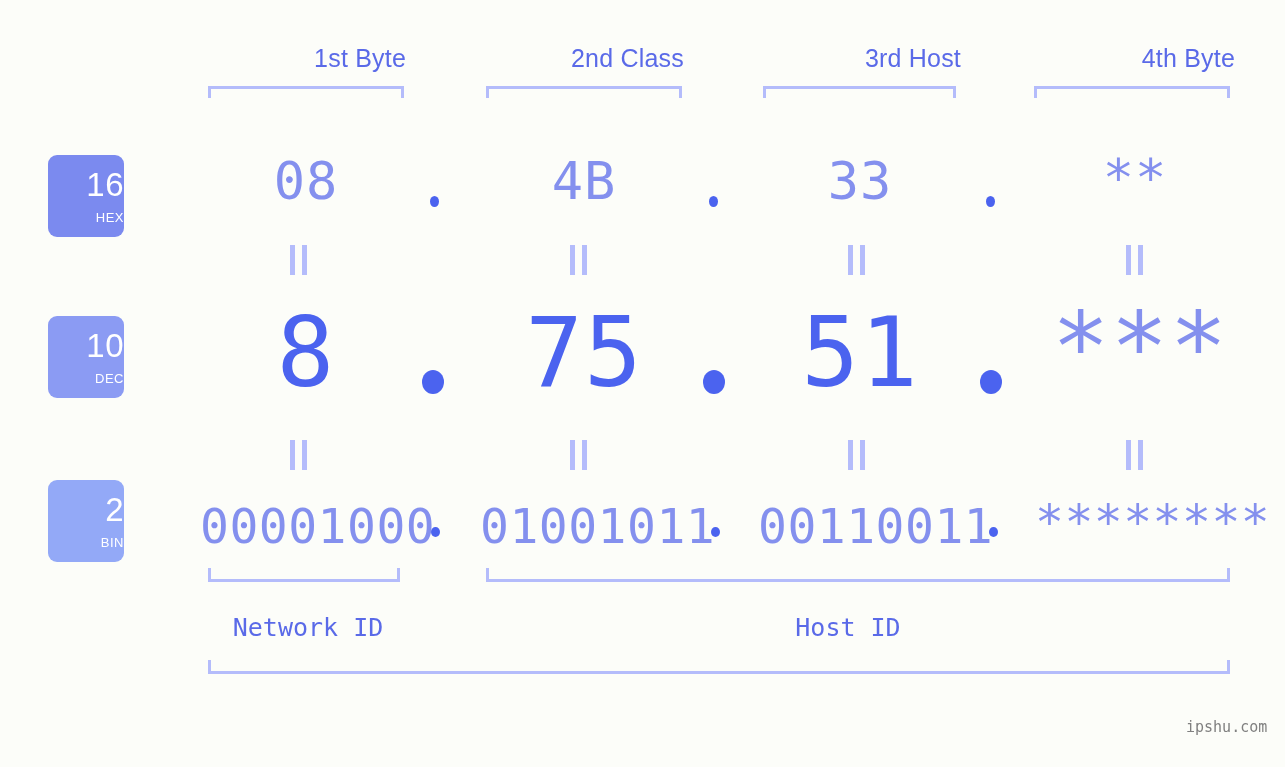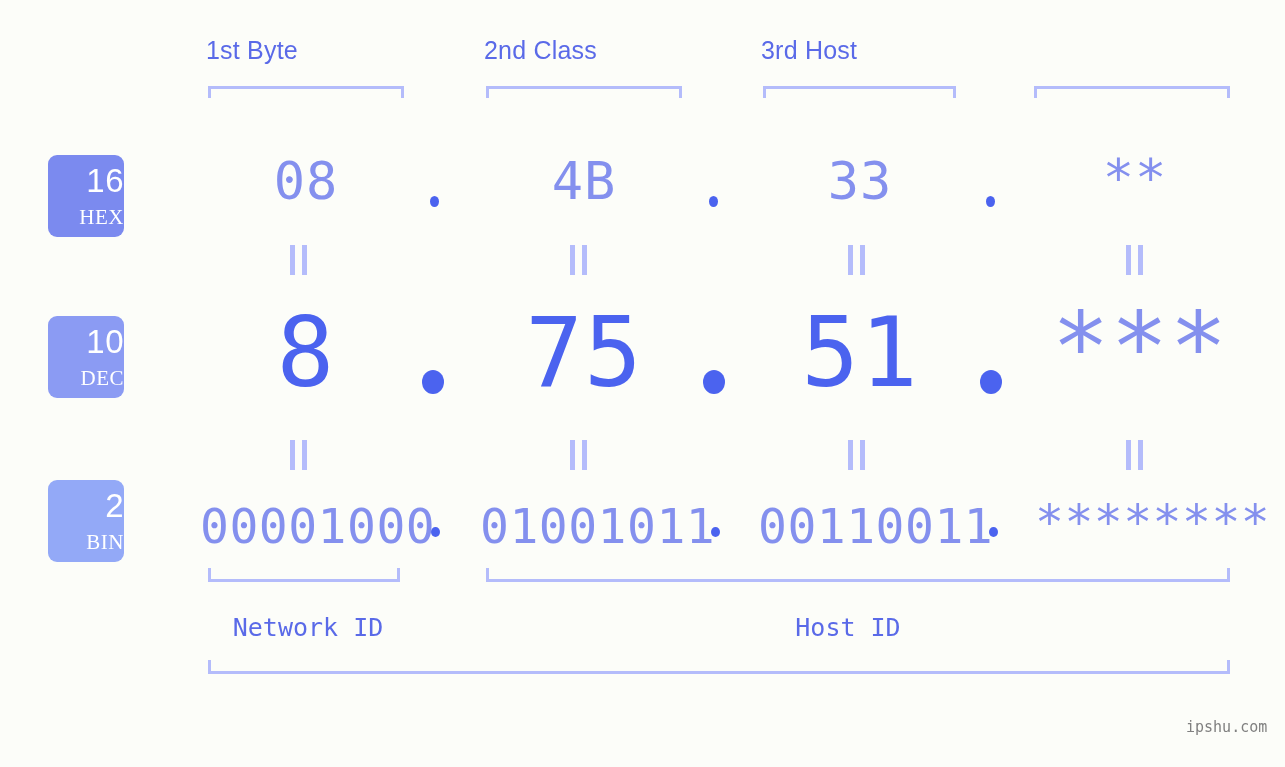--- a/index.html
+++ b/index.html
@@ -21,23 +21,24 @@
   }
 
   
   .abs { position: absolute; }
 
   
   .byte-title {
     font-family: "Liberation Sans", sans-serif;
     font-size: 25px;
     color: #5a6ae8;
-    text-align: left;
+    text-align: right;
     letter-spacing: 0.2px;
     white-space: nowrap;
+    margin-top: 8px;
   }
 
   
   
   .bracket-top {
     border-top: 3px solid #b4bcfb;
     border-left: 3px solid #b4bcfb;
     border-right: 3px solid #b4bcfb;
     height: 12px;
     box-sizing: border-box;
@@ -65,24 +66,23 @@
     box-sizing: border-box;
     gap: 8px;
   }
   .badge .num {
     font-size: 33px;
     font-weight: 400;
     letter-spacing: 0.5px;
     margin-bottom: 2px;
   }
   .badge .lbl {
-    font-size: 21px;
+    font-size: 13px;
     font-weight: 400;
     letter-spacing: 0.5px;
-    font-family: Liberation Serif, serif;
   }
 
   
   .val {
     text-align: center;
     white-space: nowrap;
     line-height: 1;
   }
   .hex-val {
     font-family: "DejaVu Sans Mono", "Liberation Mono", monospace;
@@ -150,20 +150,21 @@
   }
 </style>
 </head>
 <body>
 
 <div id="stage">
 
   <div class="abs byte-title" style="left:206px; top:36px; width:200px;">1st Byte</div>
   <div class="abs byte-title" style="left:484px; top:36px; width:200px;">2nd Class</div>
   <div class="abs byte-title" style="left:761px; top:36px; width:200px;">3rd Host</div>
+  <div class="abs byte-title" style="left:1035px; top:36px; width:200px;">4th Byte</div>
 
   <div class="abs bracket-top" style="left:208px; top:86px; width:196px;"></div>
   <div class="abs bracket-top" style="left:486px; top:86px; width:196px;"></div>
   <div class="abs bracket-top" style="left:763px; top:86px; width:193px;"></div>
   <div class="abs bracket-top" style="left:1034px; top:86px; width:196px;"></div>
 
   <div class="abs badge" style="left:48px; top:155px; background:#7b8aef;">
     <span class="num">16</span>
     <span class="lbl">HEX</span>
   </div>

